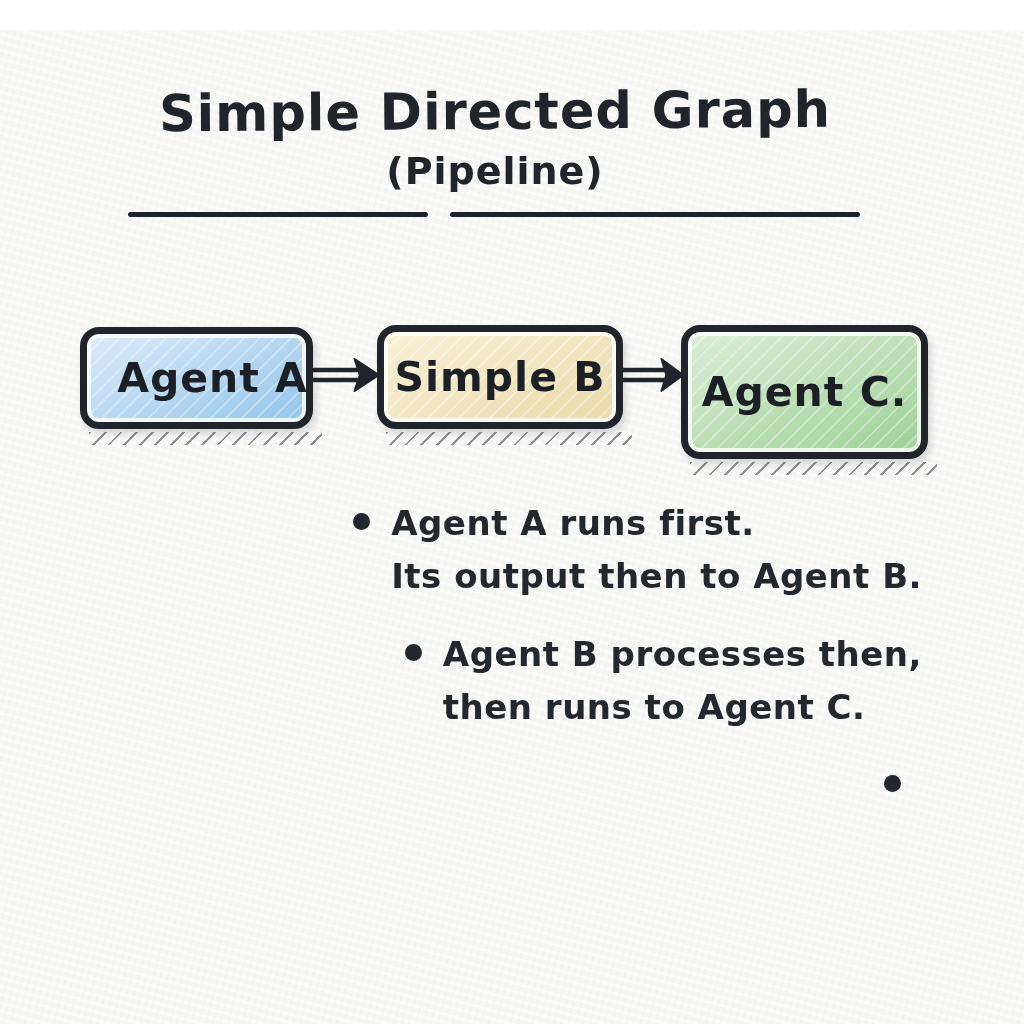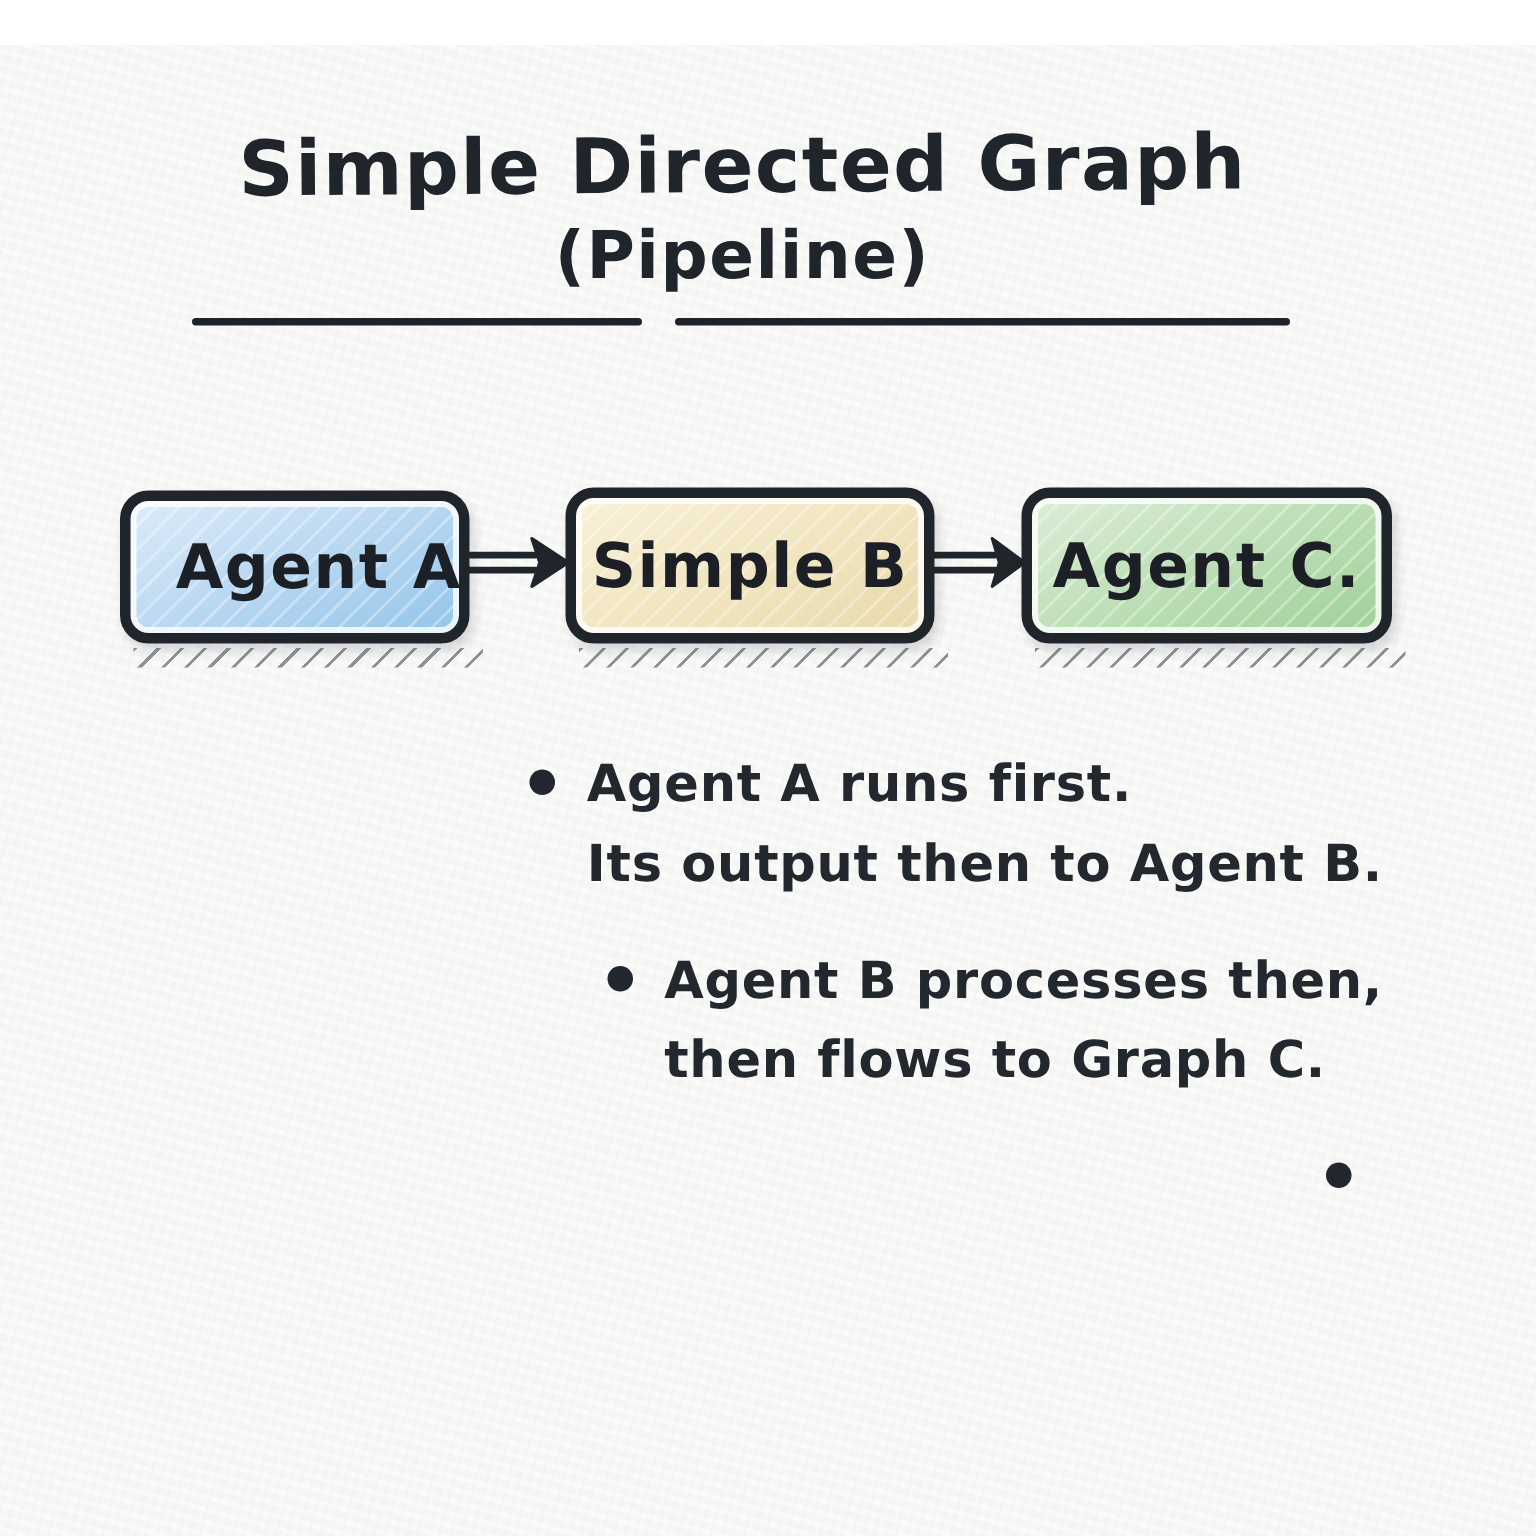--- a/index.html
+++ b/index.html
@@ -32,21 +32,21 @@
     font-weight: bold;
     color: #20242b;
   }
   .title-line1 {
     font-size: 51px;
     line-height: 60px;
     letter-spacing: 1px;
     transform: rotate(-0.4deg);
   }
   .title-line2 {
-    font-size: 44px;
+    font-size: 38px;
     line-height: 58px;
     letter-spacing: 1px;
   }
   .underline {
     position: absolute;
     top: 182px;
     height: 5px;
     background: #1e222a;
     border-radius: 3px;
   }
@@ -97,21 +97,21 @@
   .node-a {
     left: 80px; top: 297px; width: 233px; height: 102px;
     background: linear-gradient(155deg, #ddecf9 0%, #bcd9f2 45%, #92c5ea 100%);
     padding-left: 32px;
   }
   .node-b {
     left: 377px; top: 295px; width: 246px; height: 104px;
     background: linear-gradient(155deg, #f9f1d9 0%, #f2e7c3 45%, #e8daab 100%);
   }
   .node-c {
-    left: 681px; top: 295px; width: 247px; height: 104px;
+    left: 681px; top: 295px; width: 247px; height: 134px;
     background: linear-gradient(155deg, #dceed7 0%, #c0e0ba 45%, #9fd098 100%);
   }
 
   .arrow {
     position: absolute;
     color: #20242b;
   }
   .arrow-1 { left: 307px; top: 323px; width: 74px; height: 44px; }
   .arrow-2 { left: 619px; top: 323px; width: 66px; height: 44px; }
 
@@ -187,21 +187,21 @@
       <div class="bullet-text">
         <div>Agent A runs first.</div>
         <div>Its output then to Agent B.</div>
       </div>
     </div>
 
     <div class="bullet">
       <span class="dot"></span>
       <div class="bullet-text">
         <div>Agent B processes then,</div>
-        <div>then flows to Graph C.</div>
+        <div>then runs to Agent C.</div>
       </div>
     </div>
 
     <div class="bullet">
       <span class="dot"></span>
     </div>
 
   </div>
 </div>
 

